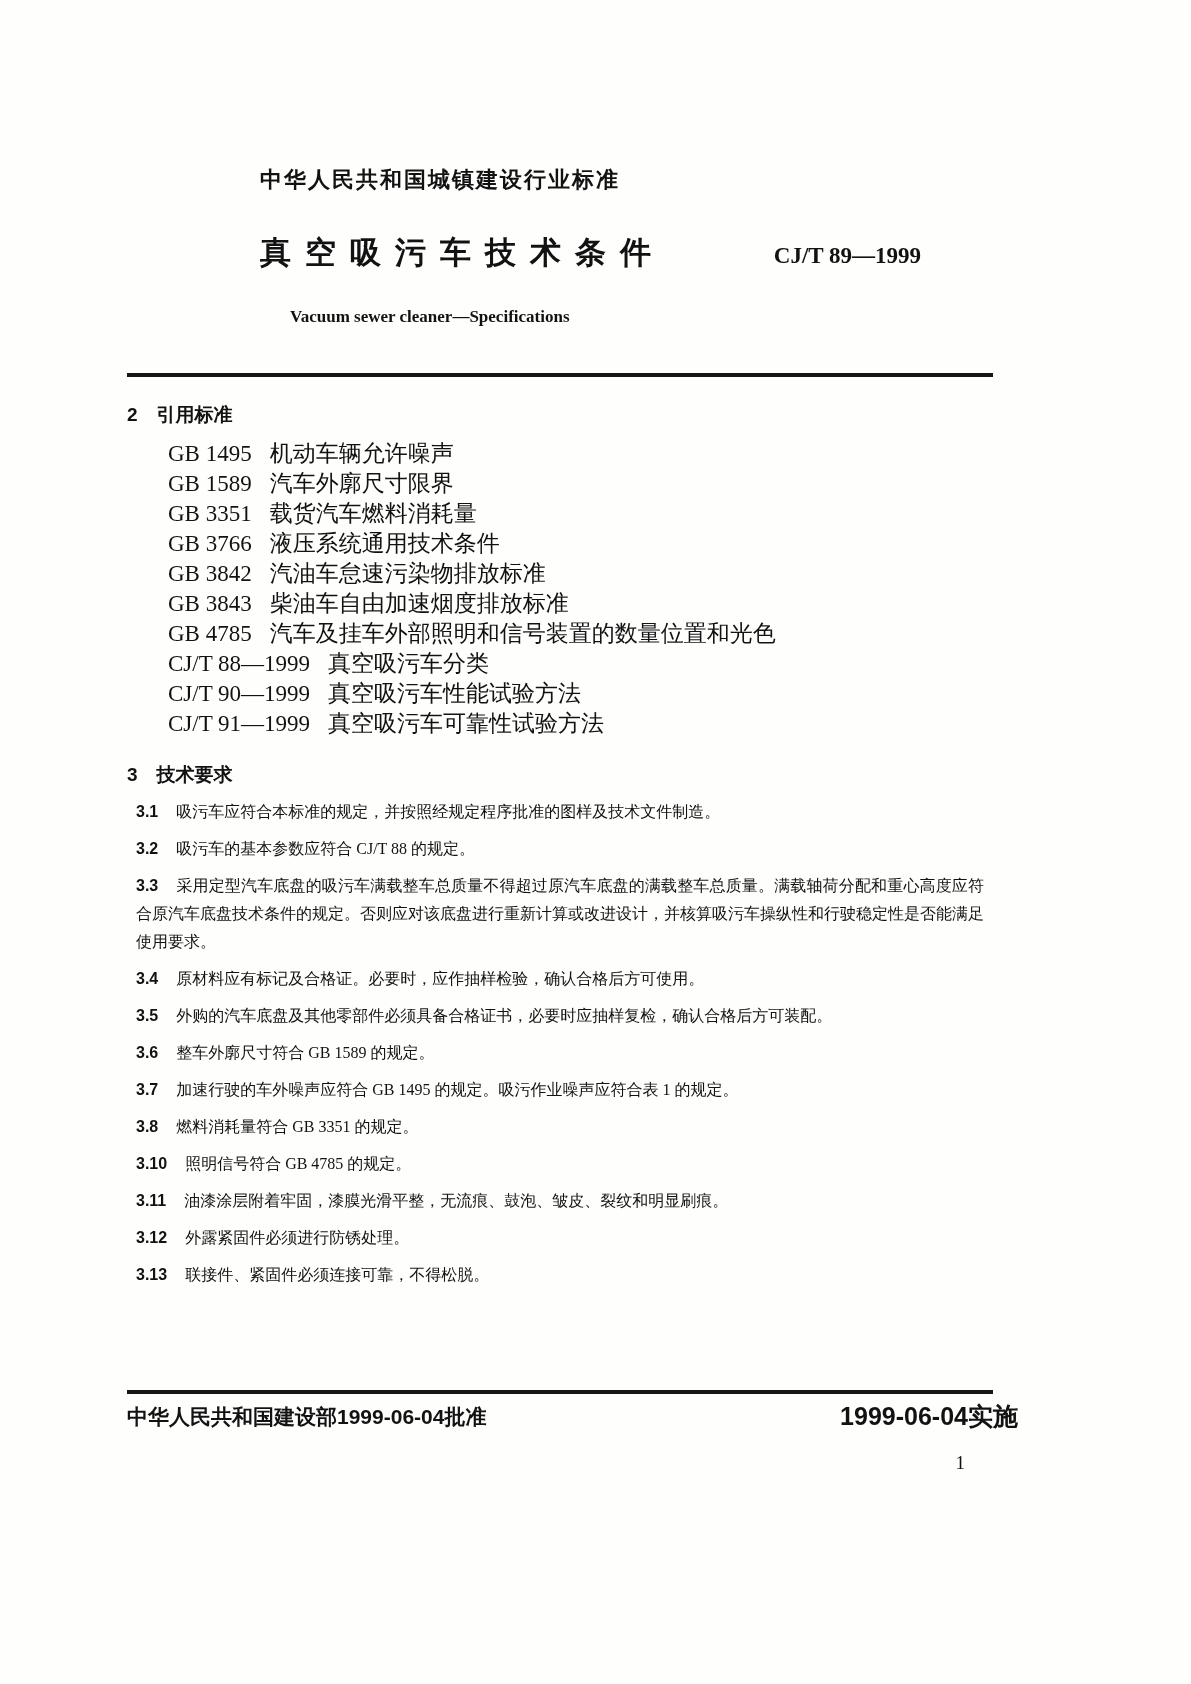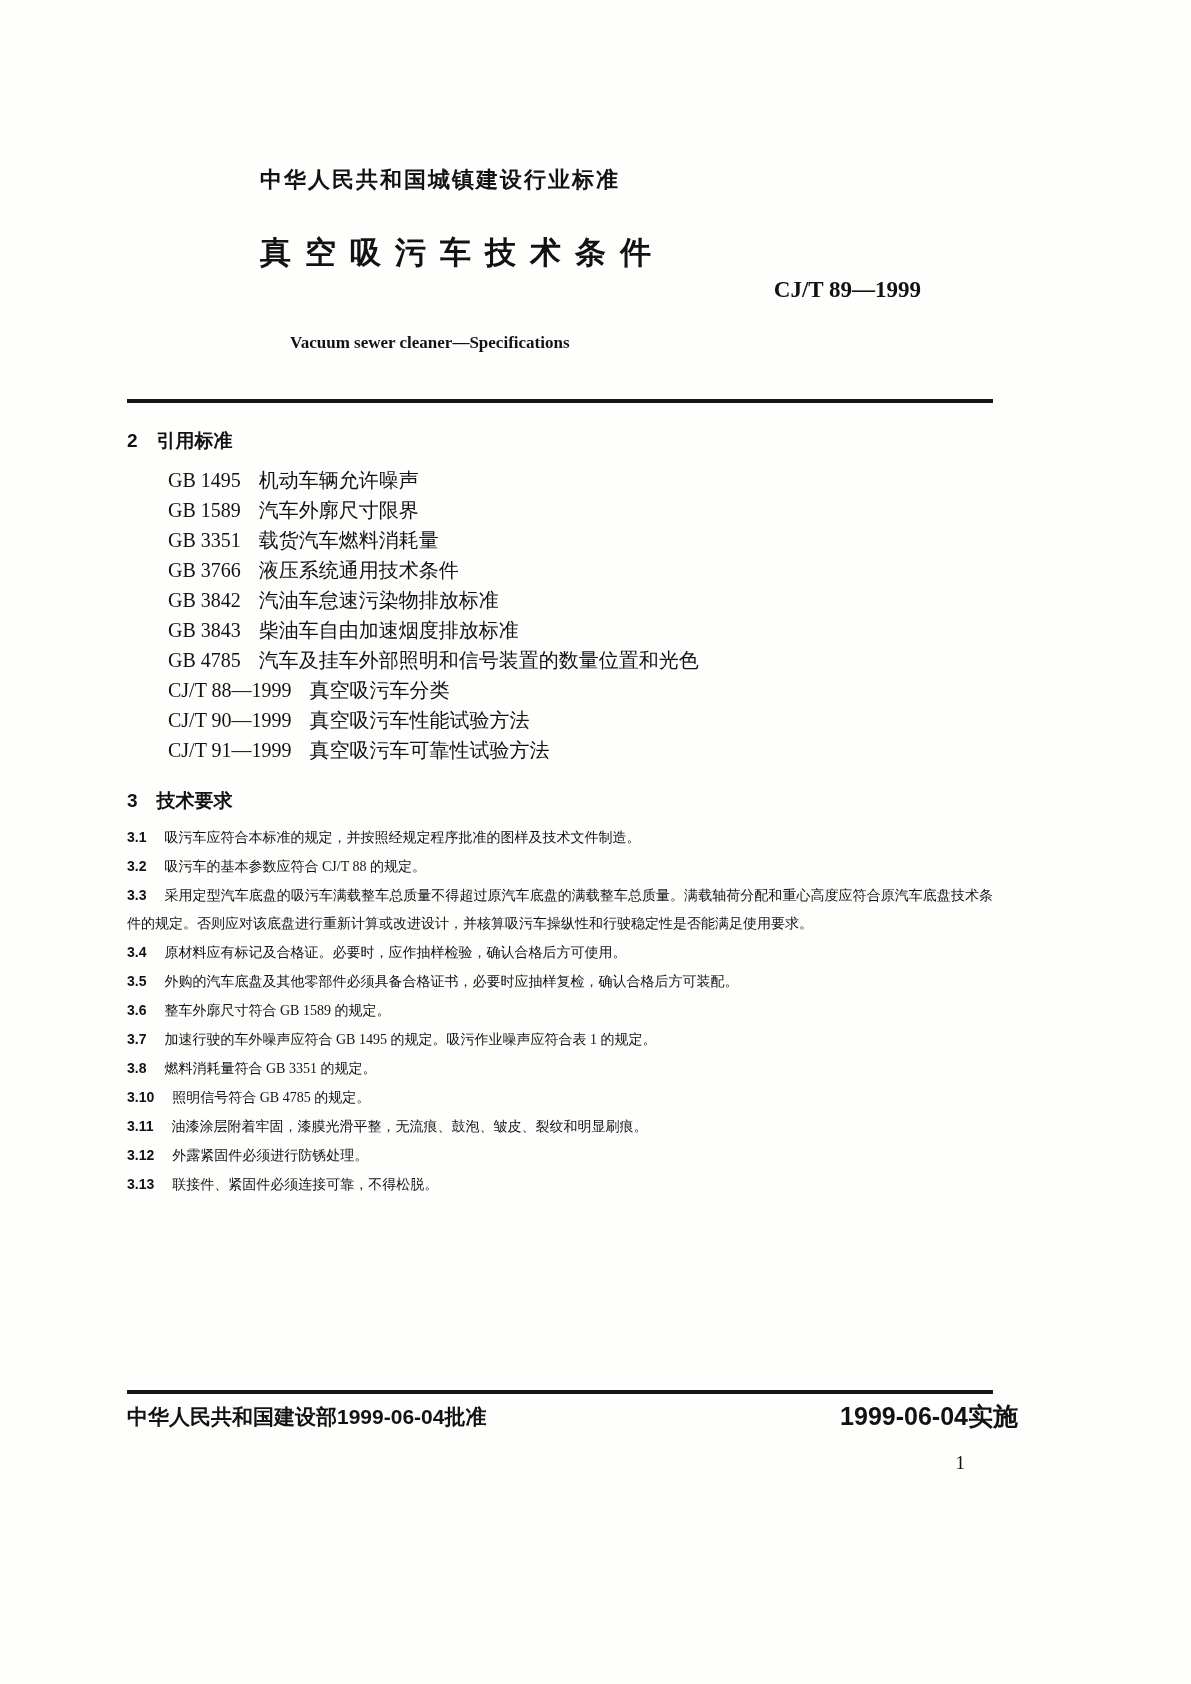--- a/index.html
+++ b/index.html
@@ -27,21 +27,20 @@
     font-family: "Liberation Sans", "DejaVu Sans", sans-serif;
     font-weight: bold;
     font-size: 22px;
     line-height: 30px;
     letter-spacing: 2px;
   }
   .title-row {
     display: flex;
     align-items: baseline;
     margin-top: 34px;
-    flex-direction: column;
   }
   .doc-title {
     margin-left: 133px;
     font-family: "Liberation Sans", "DejaVu Sans", sans-serif;
     font-weight: bold;
     font-size: 31px;
     line-height: 48px;
     letter-spacing: 14px;
     white-space: nowrap;
   }
@@ -77,32 +76,32 @@
     font-size: 19px;
     line-height: 33px;
     text-indent: 2em;
     text-align: justify;
   }
   .body-par + .body-par { margin-top: 0; }
   .refs {
     margin: 10px 0 0 41px;
   }
   .ref-item {
-    font-size: 20px;
+    font-size: 23px;
     line-height: 30px;
     white-space: nowrap;
   }
   .ref-code {
     display: inline-block;
     margin-right: 18px;
   }
   .clauses { margin-top: 8px; }
   .clause {
-    margin: 0;
-    font-size: 14px;
+    margin: 9px;
+    font-size: 16px;
     line-height: 28px;
     text-align: justify;
   }
   .clause-num {
     font-family: "Liberation Sans", "DejaVu Sans", sans-serif;
     font-weight: bold;
     margin-right: 18px;
   }
   .footer-rule {
     position: absolute;

